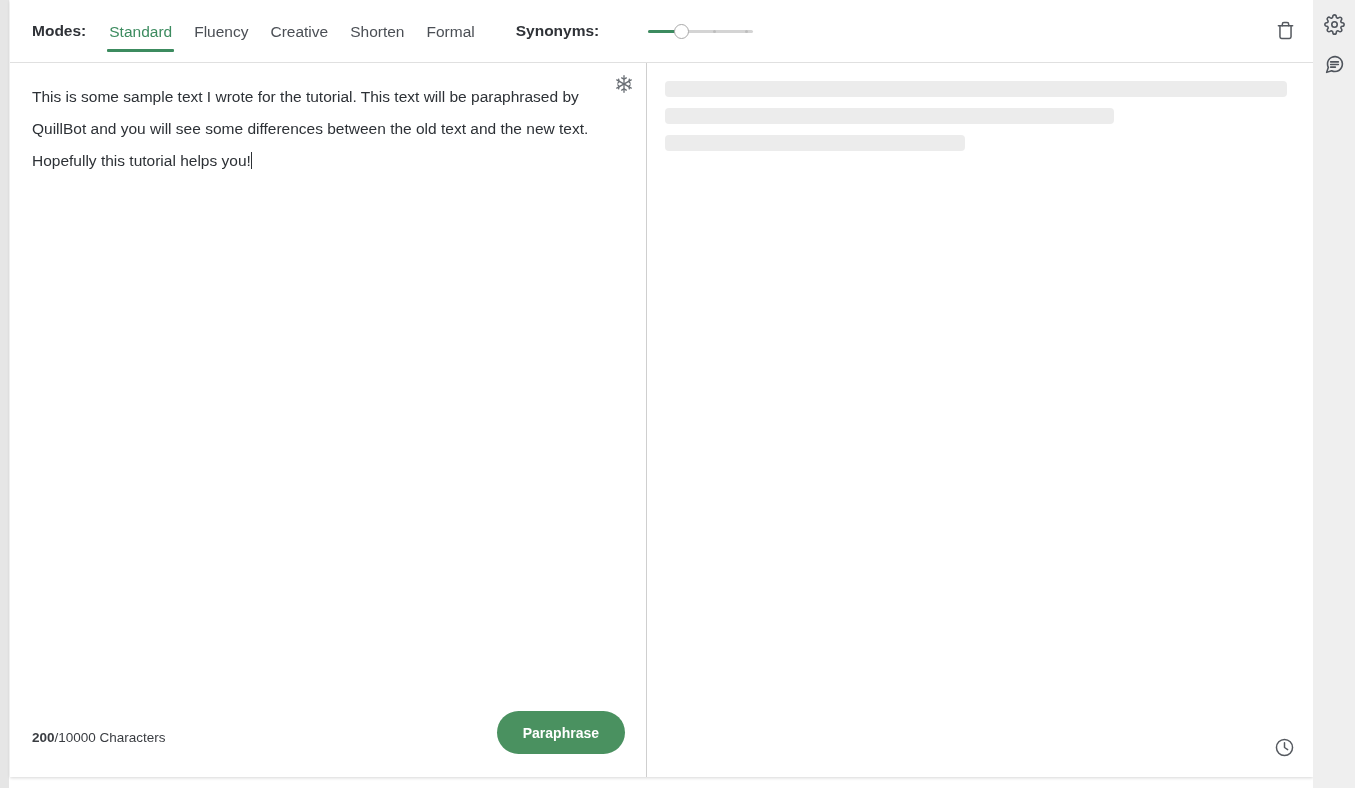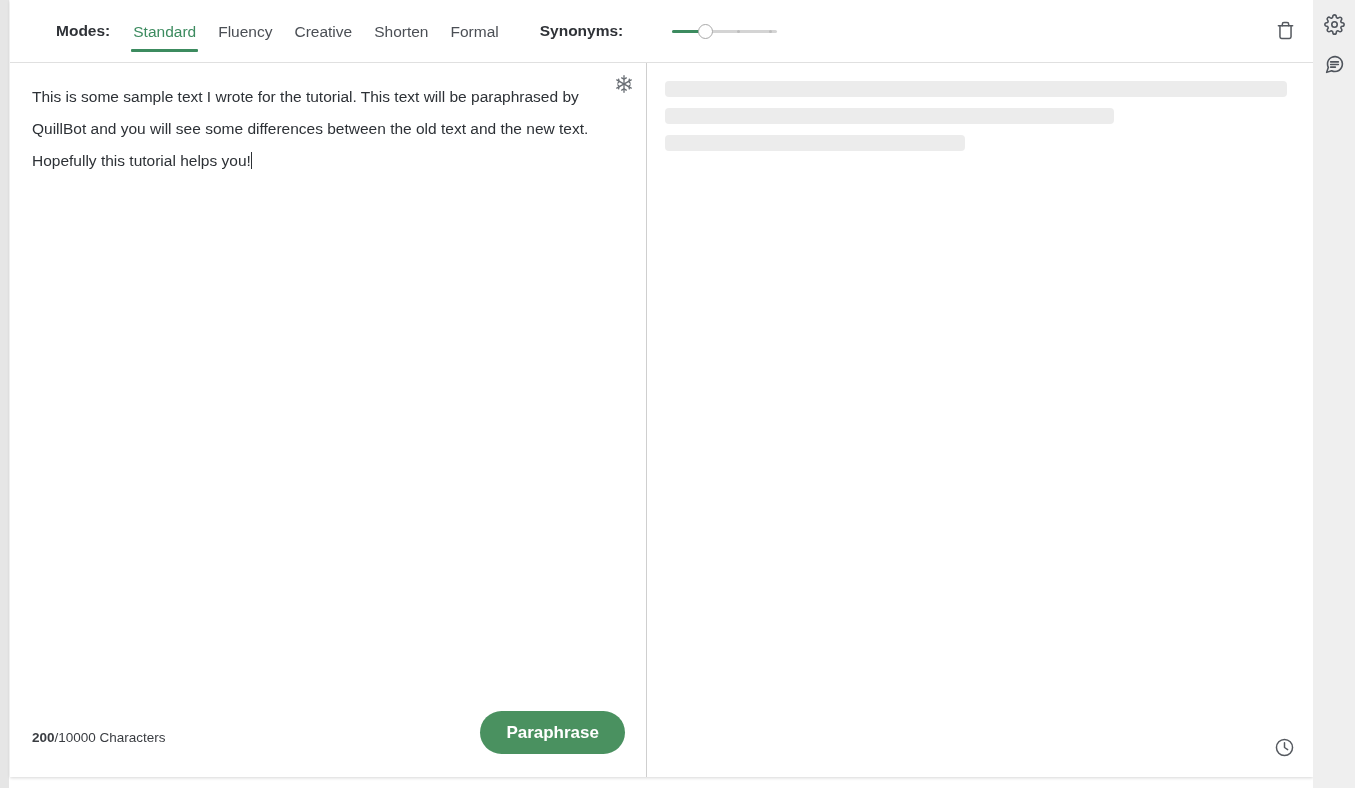--- a/index.html
+++ b/index.html
@@ -56,21 +56,20 @@
     display: flex;
     align-items: center;
     padding-left: 22px;
   }
   #modes-label {
     font-size: 15.5px;
     font-weight: bold;
     color: #2f3237;
     margin-right: 12px;
     white-space: nowrap;
-    margin-left: 24px;
   }
   #modes-tabs {
     display: flex;
     align-items: center;
     height: 63px;
     text-align: right;
   }
   .mode-tab {
     position: relative;
     font-size: 15.5px;
@@ -216,21 +215,21 @@
     position: absolute;
     right: 22px;
     top: 6px;
     height: 43px;
     padding: 0 26px;
     border: none;
     border-radius: 22px;
     background: #4a9160;
     color: #ffffff;
     font-family: "Liberation Sans", sans-serif;
-    font-size: 17px;
+    font-size: 14px;
     font-weight: bold;
     cursor: pointer;
   }
 
   
   #skeleton {
     position: absolute;
     top: 18px; left: 18px;
     right: 26px;
   }

